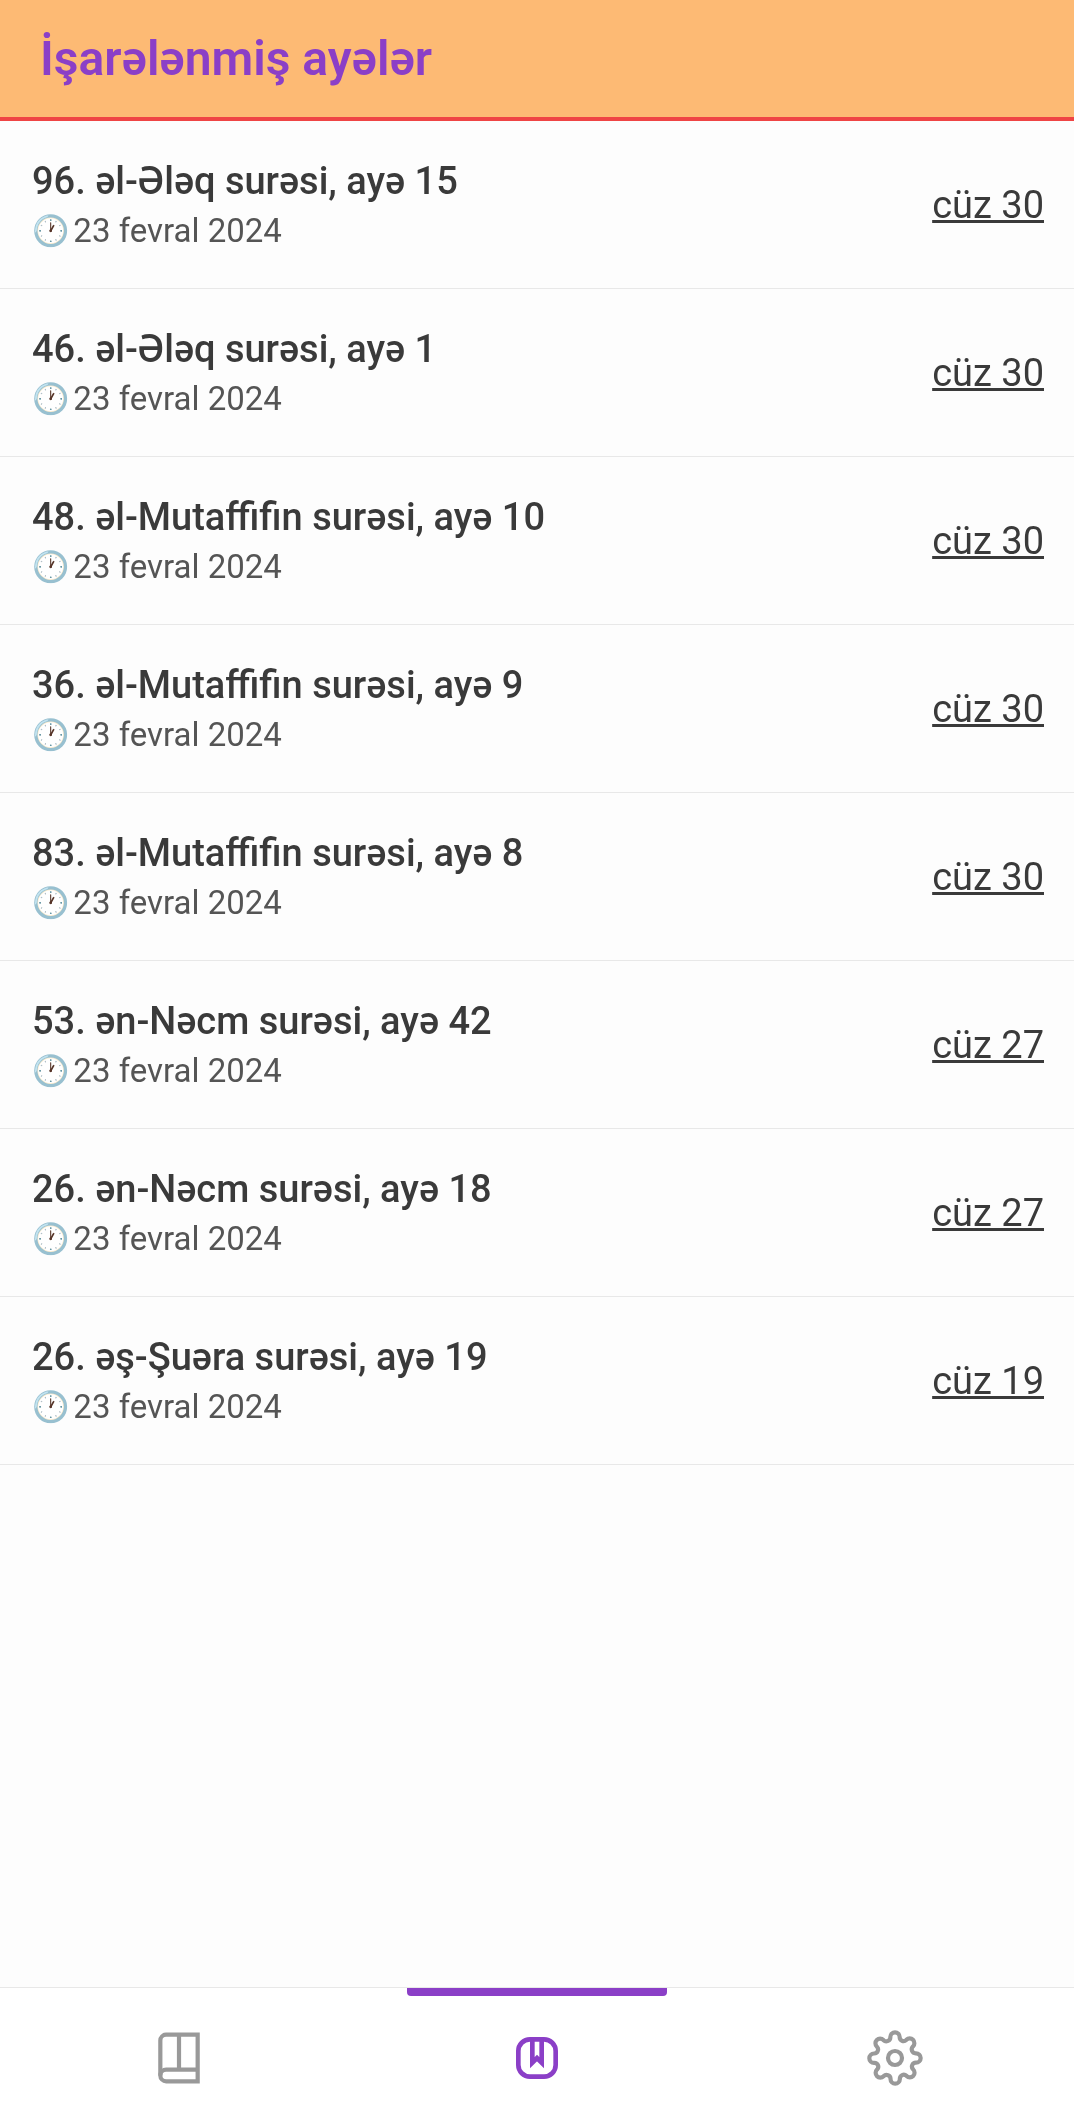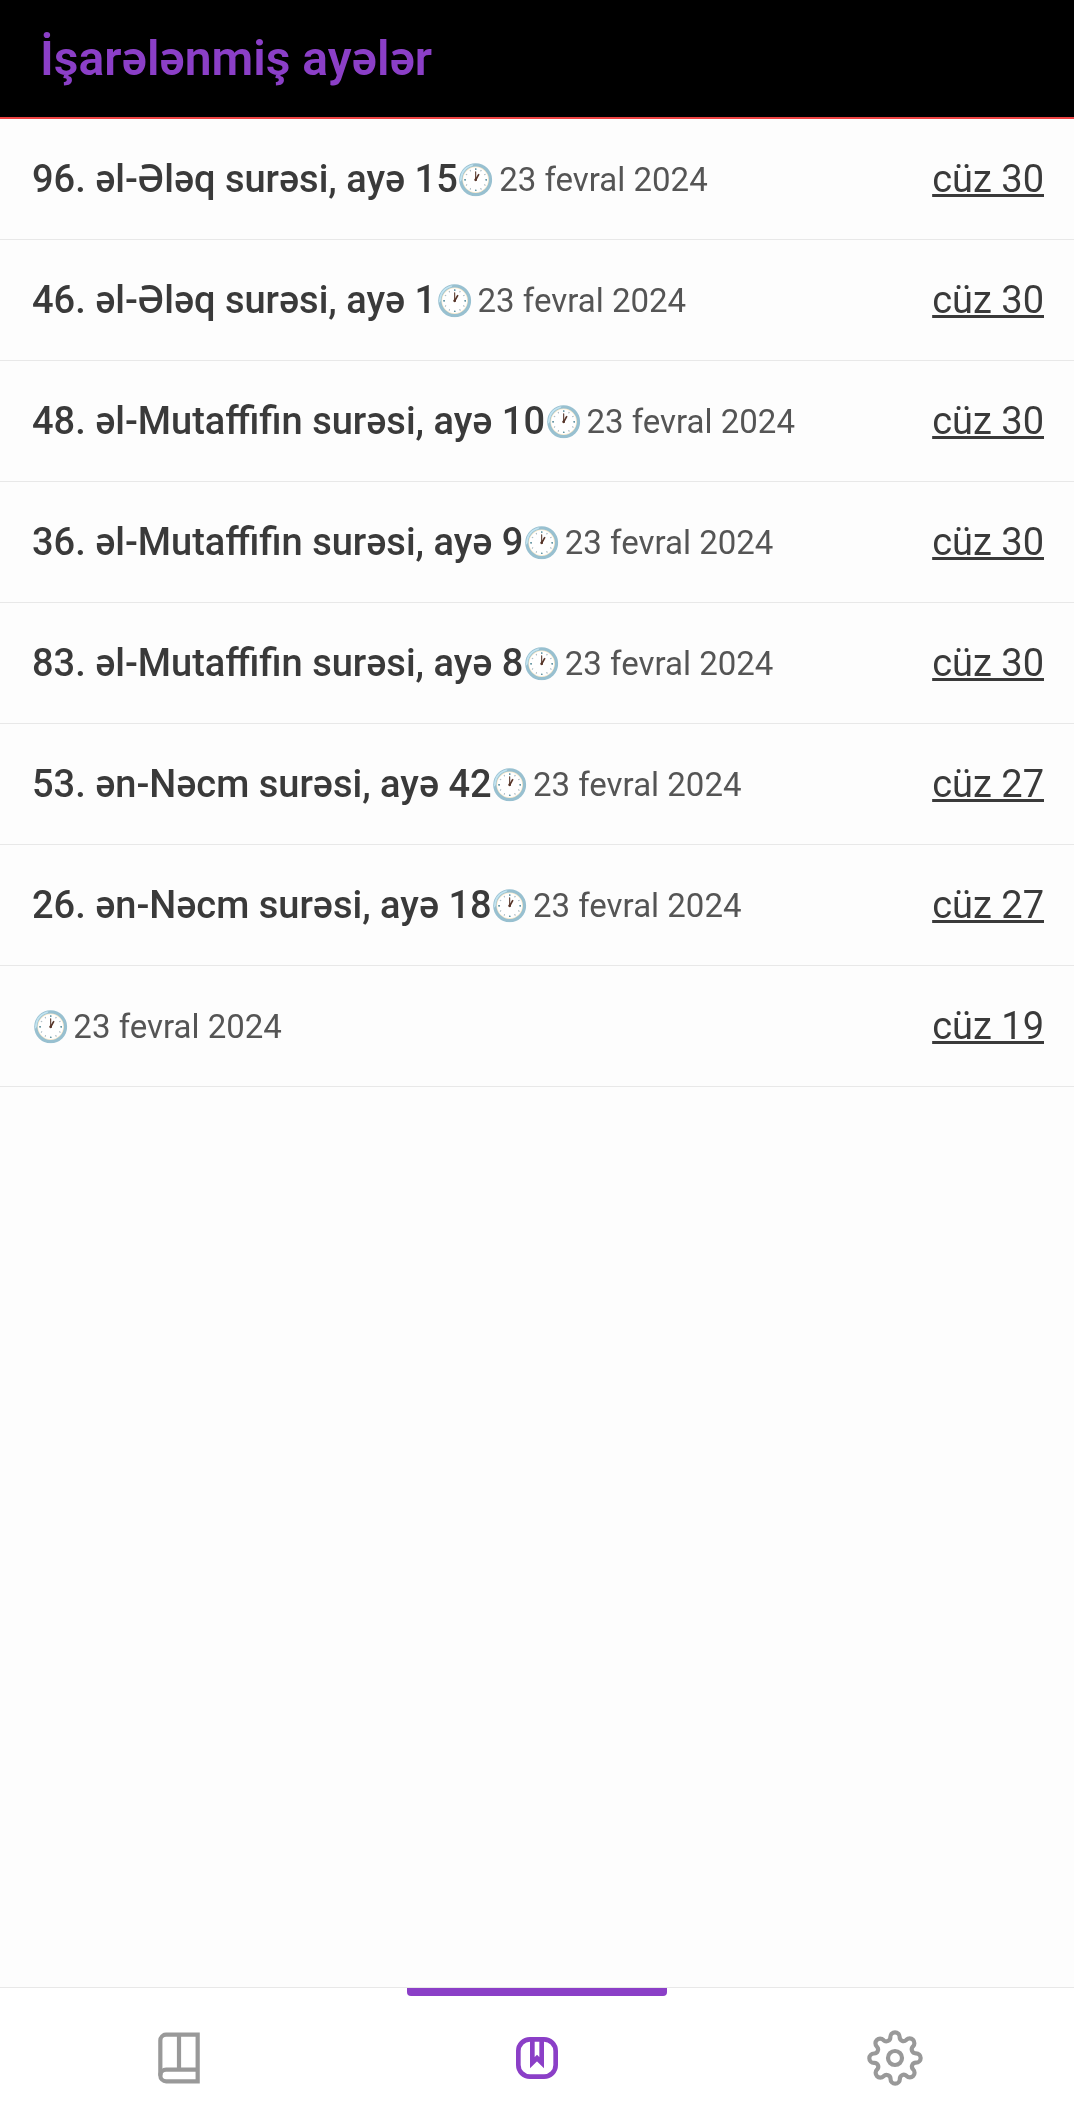--- a/index.html
+++ b/index.html
@@ -11,22 +11,22 @@
       font-family: -apple-system, BlinkMacSystemFont, 'Segoe UI', Roboto, sans-serif;
       background: #f9f9fa;
       width: 1074px;
       height: 2127px;
       display: flex;
       flex-direction: column;
       overflow: hidden;
     }
     .header {
       padding: 30px 40px 30px 40px;
-      background: #000000;
-      border-bottom: 2px solid #ef4444;
+      background: #fdba74;
+      border-bottom: 4px solid #ef4444;
     }
     .header-title {
       font-size: 48px;
       font-weight: 600;
       color: #8b3fc7;
     }
     .list-container {
       flex: 1;
       overflow-y: hidden;
       background: #fdfdfd;
@@ -34,21 +34,22 @@
     .list-item {
       display: flex;
       justify-content: space-between;
       align-items: center;
       padding: 38px 30px 38px 32px;
       border-bottom: 1px solid #e8e8e8;
       background: #fdfdfd;
     }
     .item-left {
       display: flex;
-      flex-direction: row;
+      flex-direction: column;
+      gap: 8px;
     }
     .item-title {
       font-size: 38px;
       font-weight: 500;
       color: #3a3a3a;
     }
     .item-date {
       display: flex;
       align-items: center;
       gap: 4px;
@@ -174,20 +175,21 @@
         <div class="item-title">26. ən-Nəcm surəsi, ayə 18</div>
         <div class="item-date">
           <span class="clock-icon">🕐</span>
           <span>23 fevral 2024</span>
         </div>
       </div>
       <div class="item-juz">cüz 27</div>
     </div>
     <div class="list-item">
       <div class="item-left">
+        <div class="item-title">26. əş-Şuəra surəsi, ayə 19</div>
         <div class="item-date">
           <span class="clock-icon">🕐</span>
           <span>23 fevral 2024</span>
         </div>
       </div>
       <div class="item-juz">cüz 19</div>
     </div>
   </div>
 
 <div class="bottom-nav">

